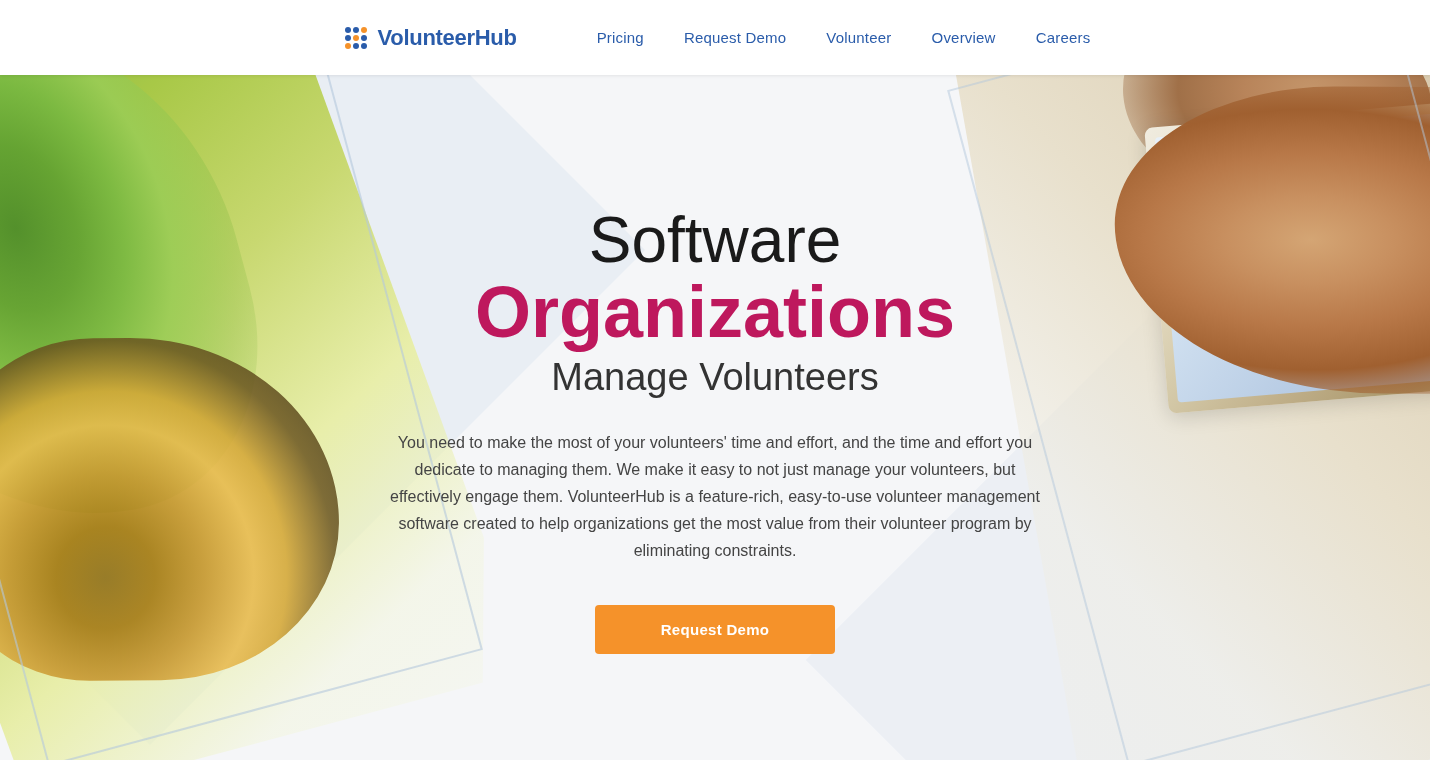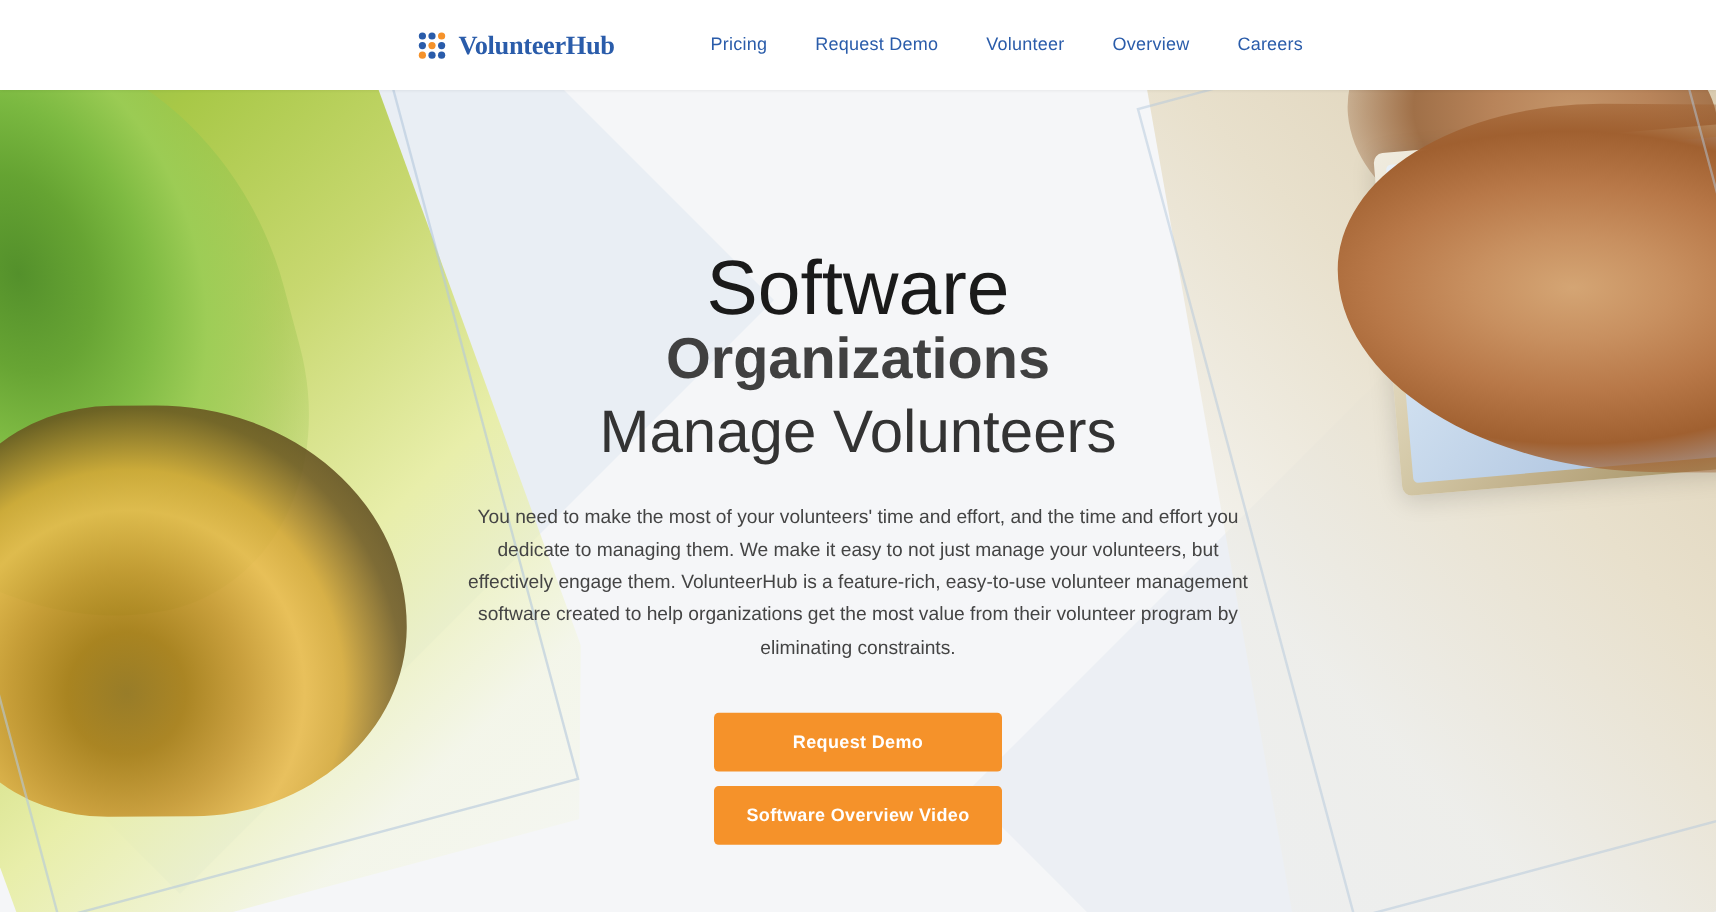--- a/index.html
+++ b/index.html
@@ -39,21 +39,20 @@
     }
     .logo-icon {
       width: 32px;
       height: 32px;
     }
     .logo-text {
       font-size: 22px;
       font-weight: 400;
       color: #2a5caa;
       letter-spacing: -0.3px;
-      font-family: Liberation Serif, serif;
     }
     .logo-text span {
       font-weight: 700;
     }
     nav {
       display: flex;
       align-items: center;
       gap: 40px;
       margin-left: 20px;
       justify-content: flex-end;
@@ -244,28 +243,28 @@
       padding-top: 130px;
     }
     .hero-title-light {
       font-size: 64px;
       font-weight: 300;
       color: #1a1a1a;
       line-height: 1.1;
       display: block;
     }
     .hero-title-bold {
-      font-size: 48px;
+      font-size: 72px;
       font-weight: 900;
-      color: #404040;
+      color: #be185d;
       line-height: 1.05;
       display: block;
     }
     .hero-subtitle {
-      font-size: 50px;
+      font-size: 38px;
       font-weight: 300;
       color: #333;
       margin-top: 4px;
       line-height: 1.2;
     }
     .hero-description {
       font-size: 16px;
       color: #444;
       line-height: 1.7;
       margin-top: 28px;
@@ -348,15 +347,14 @@
   </div>
 </header>
 
 <div class="hero-content">
   <span class="hero-title-light">Software</span>
   <span class="hero-title-bold">Organizations</span>
   <div class="hero-subtitle">Manage Volunteers</div>
   <p class="hero-description">You need to make the most of your volunteers' time and effort, and the time and effort you dedicate to managing them. We make it easy to not just manage your volunteers, but effectively engage them. VolunteerHub is a feature-rich, easy-to-use volunteer management software created to help organizations get the most value from their volunteer program by eliminating constraints.</p>
   <div class="hero-buttons">
     <button class="btn-orange">Request Demo</button>
-    <button class="btn-orange">Software Overview Video</button>
   </div>
 </div>
 
 </body></html>

